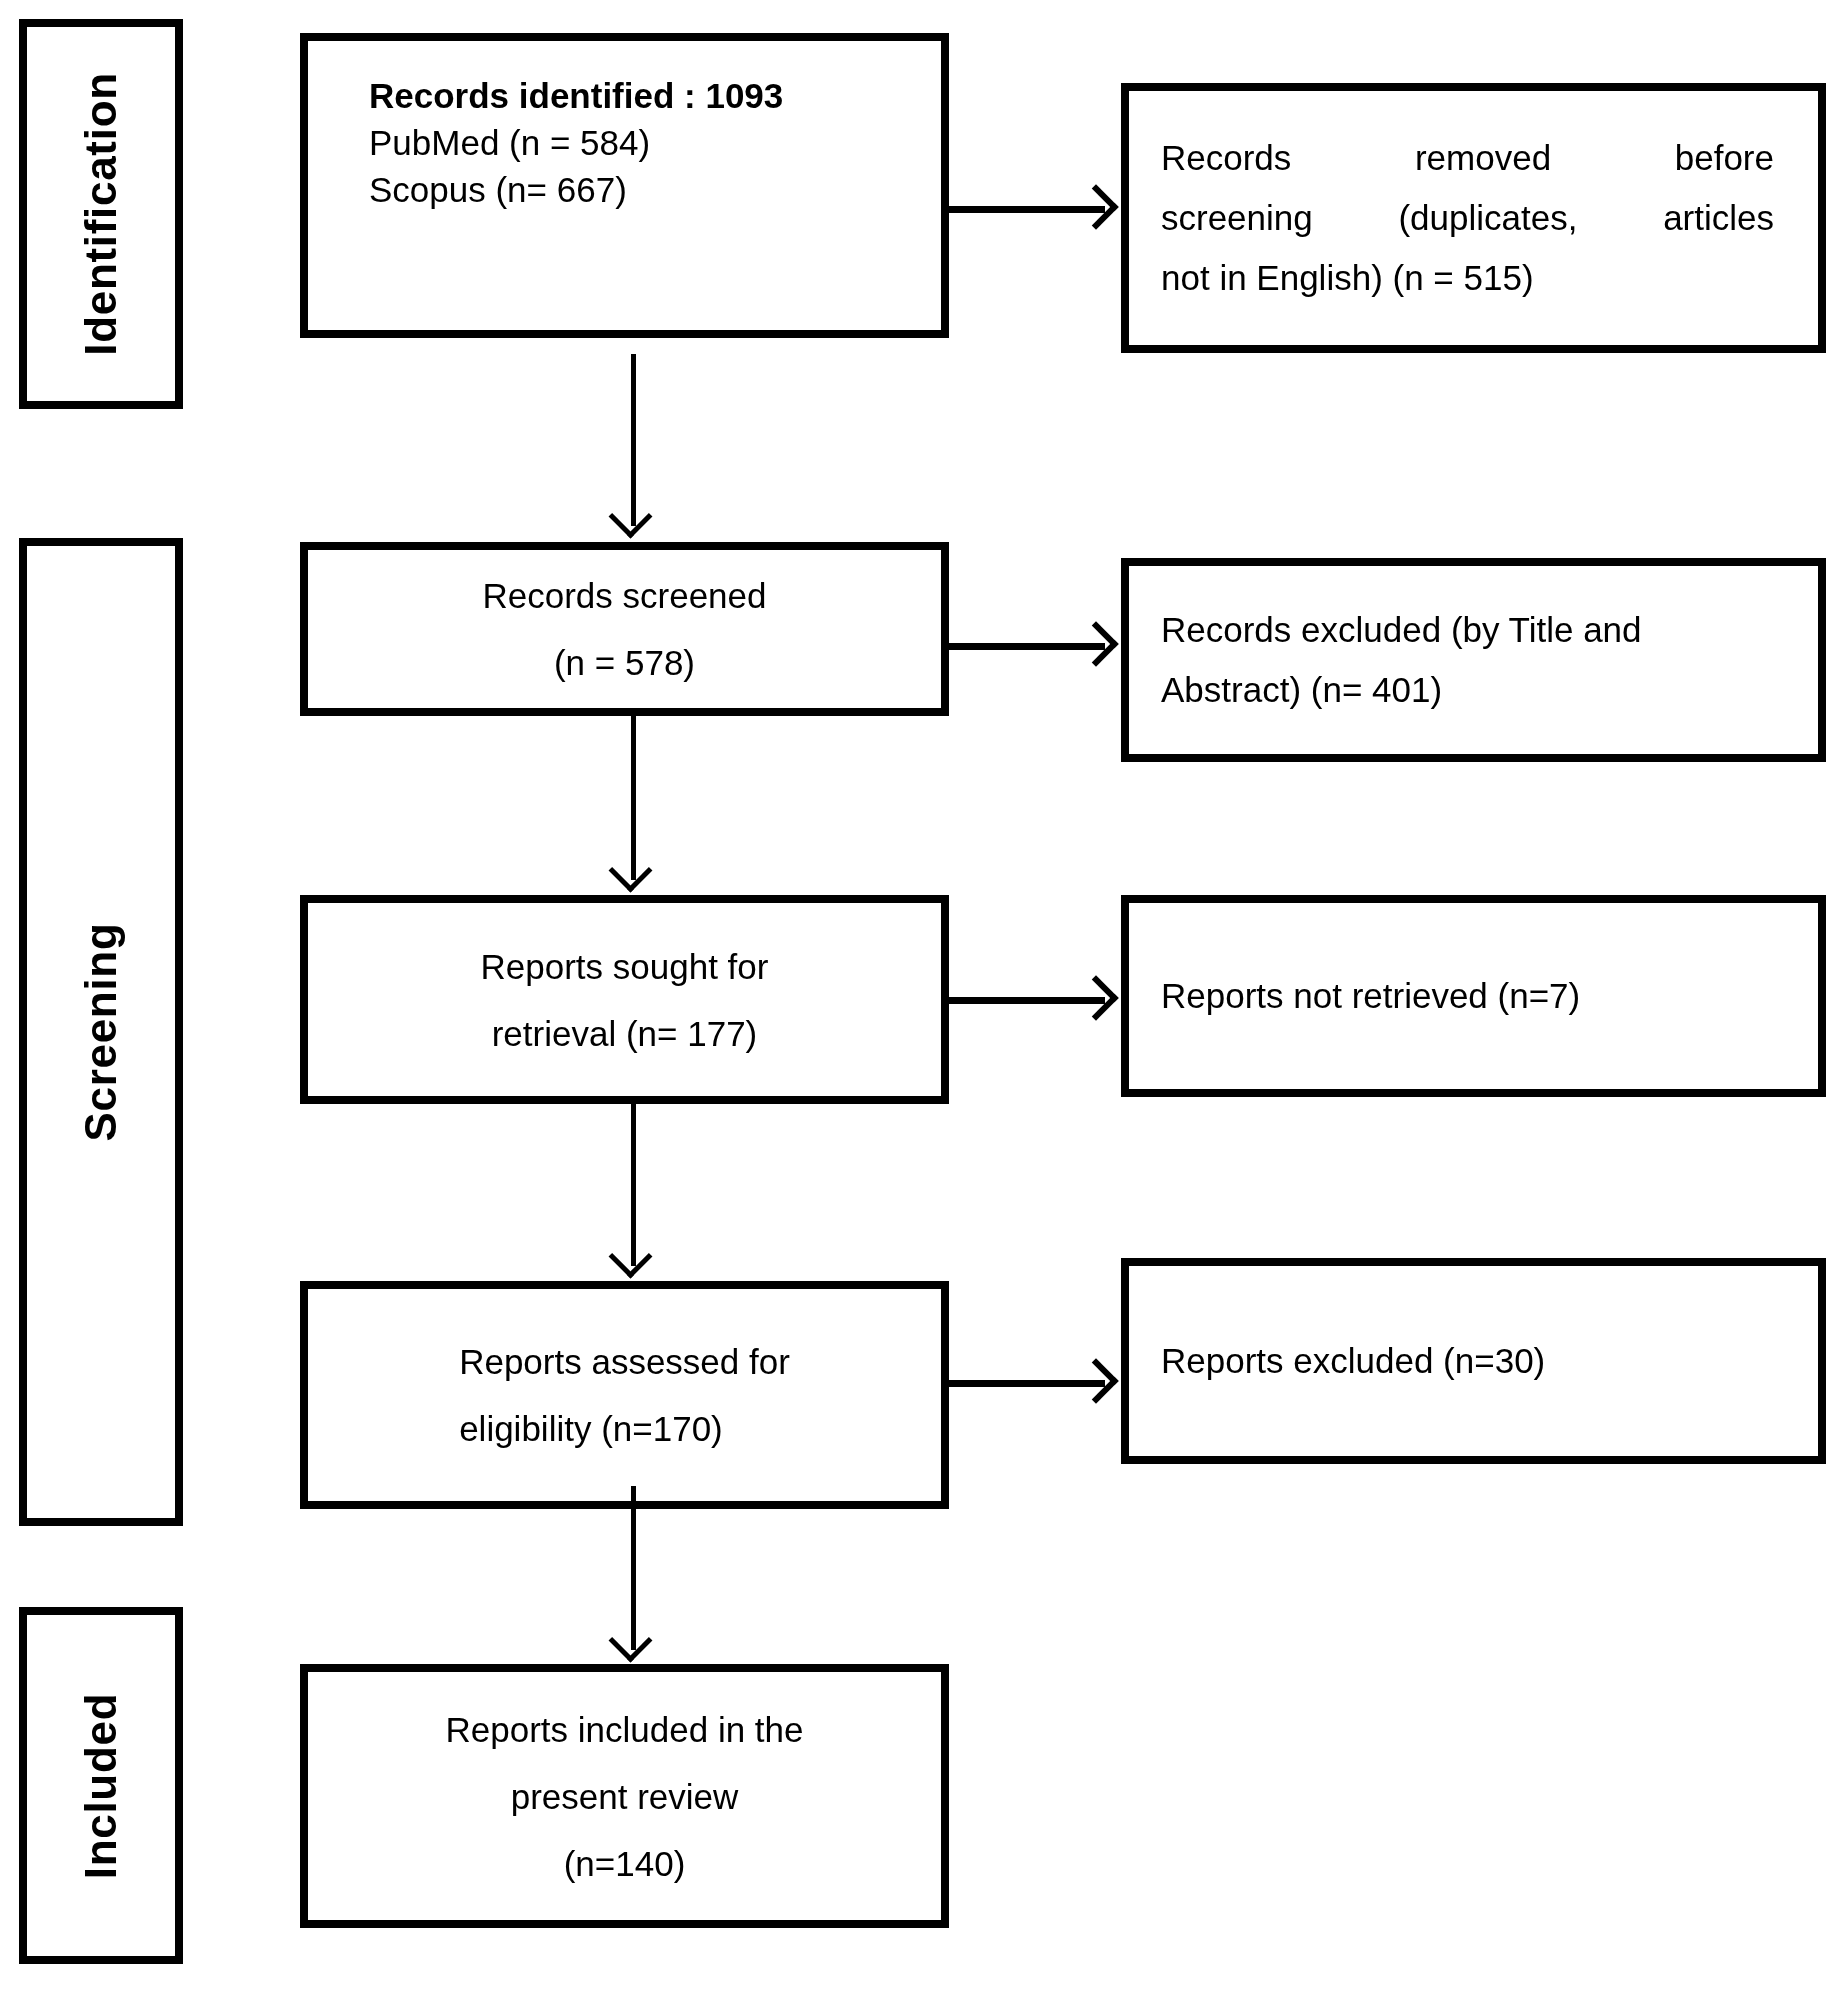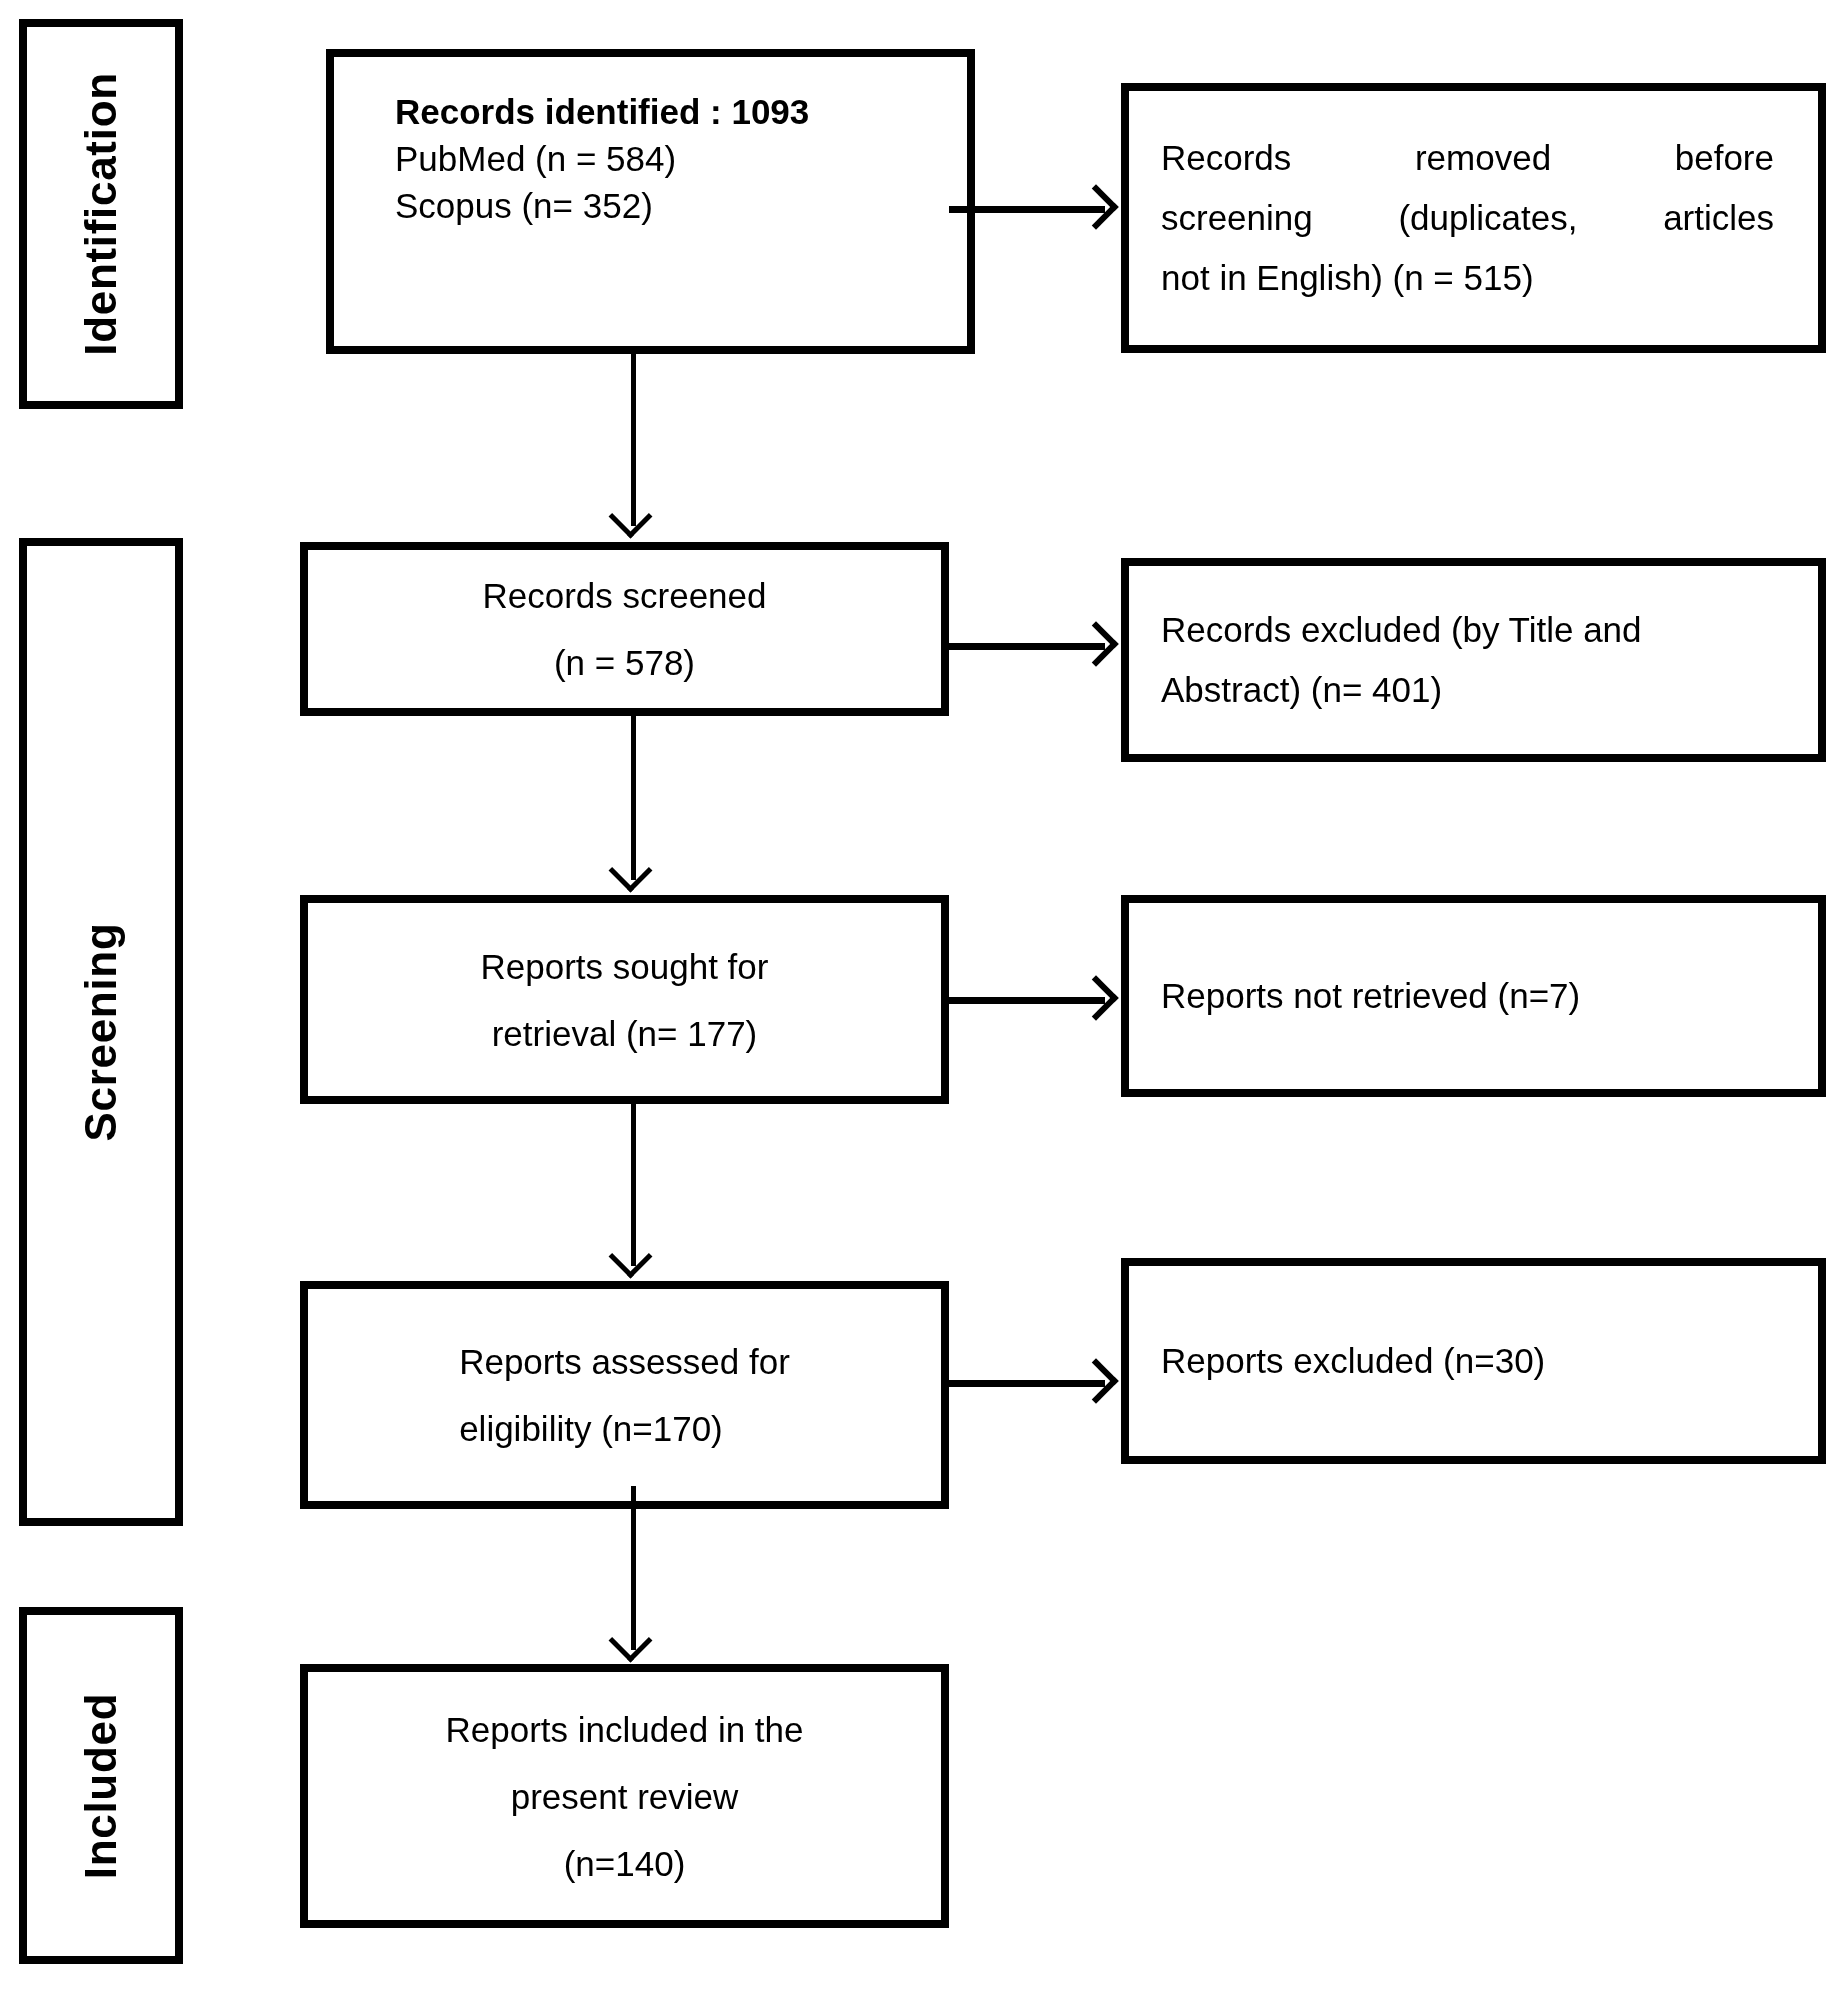--- a/index.html
+++ b/index.html
@@ -49,23 +49,23 @@
   .side-box  { left: 1121px; width: 705px; }
 
   .flow-box {
     display: flex;
     align-items: center;
     justify-content: center;
     font-size: 35px;
     line-height: 67px;
   }
 
-  #box-identified { top: 49px;  height: 305px;
+  #box-identified { top: 33px;  height: 305px;
     align-items: flex-start; justify-content: flex-start;
-    padding: 31px 20.4px 0 61px; line-height: 47px; margin-left: 26px; }
+    padding: 31px 20.4px 0 61px; line-height: 47px; }
   #box-screened   { top: 542px;  height: 174px; text-align: center; }
   #box-sought     { top: 895px; height: 209px; text-align: center; }
   #box-assessed   { top: 1281px; height: 228px; }
   #box-included   { top: 1664px; height: 264px; text-align: center; }
 
   #box-removed            { top: 83px;  height: 270px; }
   #box-excluded-screening { top: 558px;  height: 204px; }
   #box-not-retrieved      { top: 895px; height: 202px; }
   #box-excluded-reports   { top: 1258px; height: 206px; }
 
@@ -140,21 +140,21 @@
     <span class="stage-label">Screening</span>
   </div>
   <div class="stage-box" id="stage-included">
     <span class="stage-label">Included</span>
   </div>
 
   <div class="flow-box main-box" id="box-identified">
     <div class="text-block">
       <div class="line title">Records identified : 1093</div>
       <div class="line">PubMed (n = 584)</div>
-      <div class="line">Scopus (n= 352)</div>
+      <div class="line">Scopus (n= 667)</div>
     </div>
   </div>
 
   <div class="flow-box main-box" id="box-screened">
     <div class="text-block">
       <div class="line">Records screened</div>
       <div class="line">(n = 578)</div>
     </div>
   </div>
 

